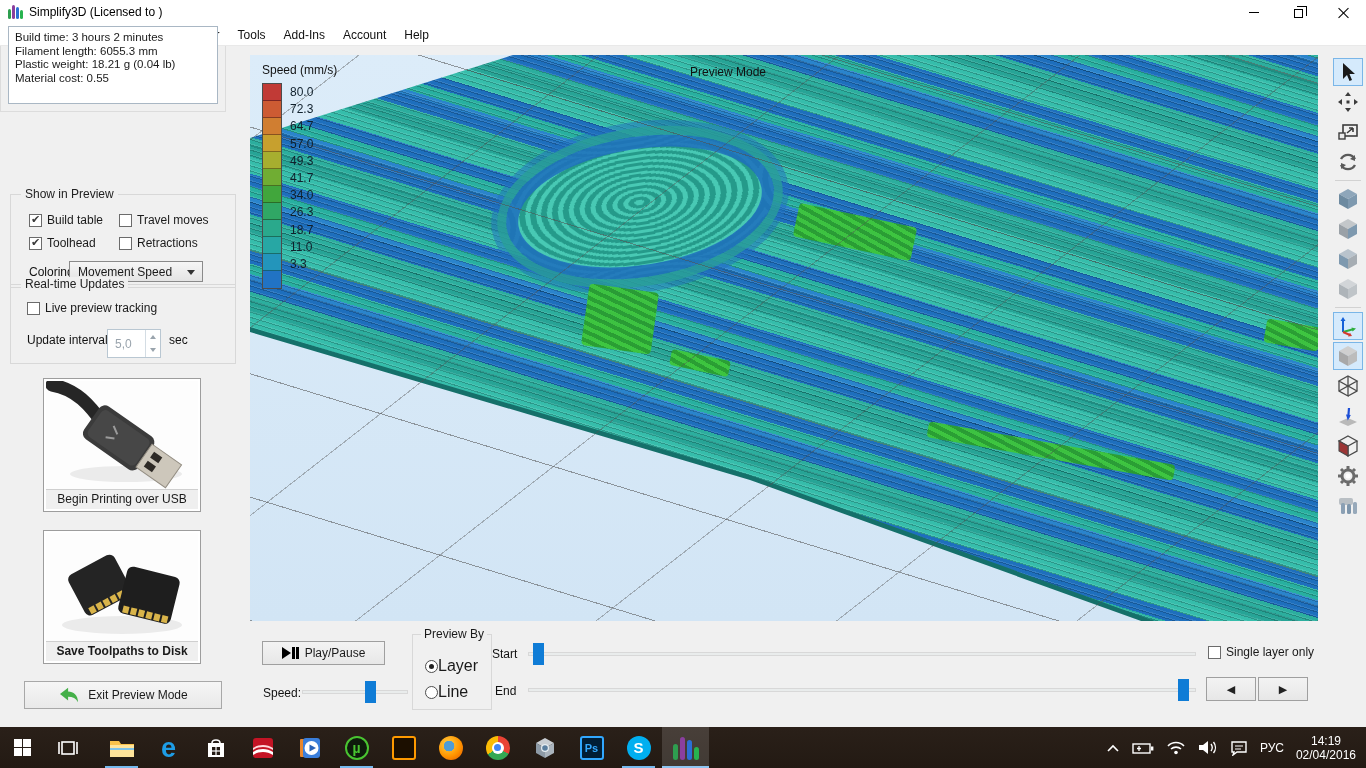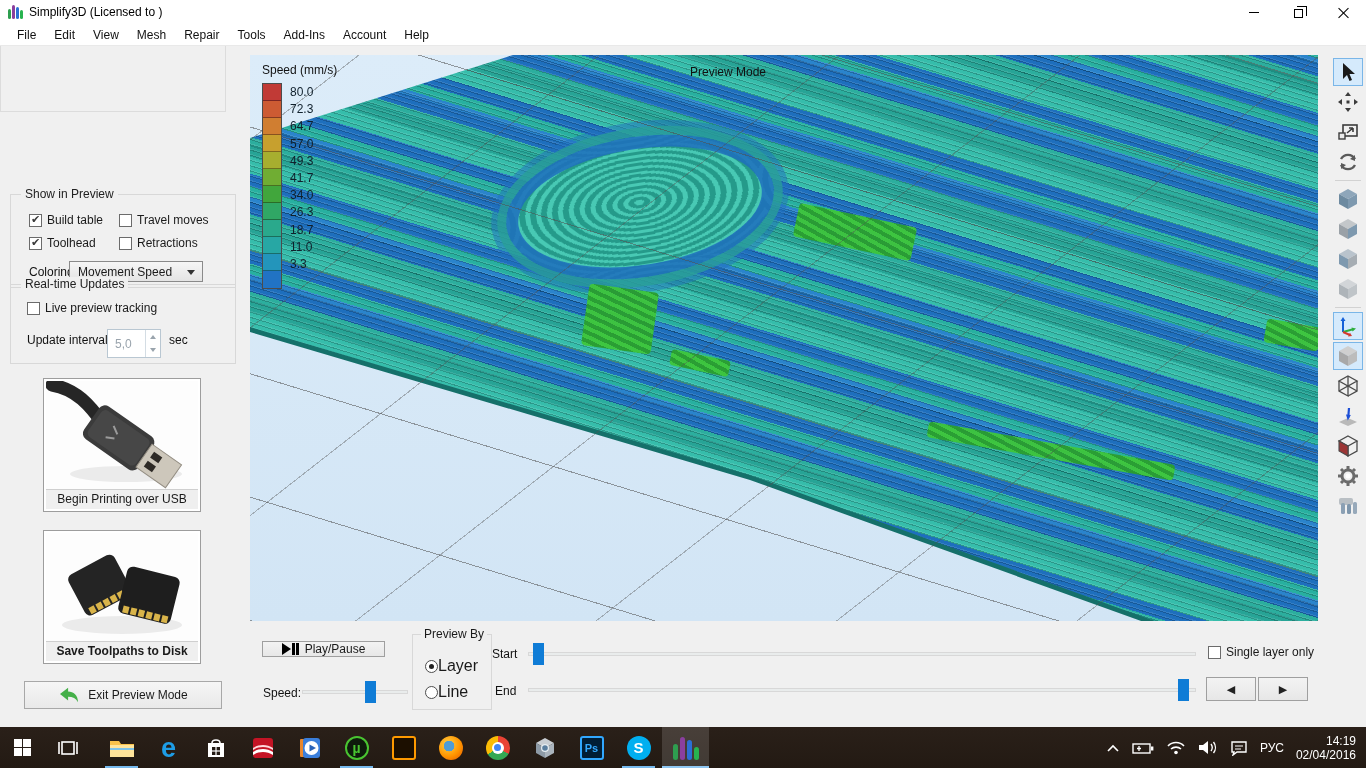--- a/index.html
+++ b/index.html
@@ -76,21 +76,21 @@
   .colorbar i:last-child { border-bottom:none; }
   .legend-vals { position:absolute; left:28px; top:22px; }
   .legend-vals div { height:17.2px; font-size:12px; color:#10202c; }
   
   .side-toolbar { position:absolute; left:1330px; top:57px; width:36px; display:flex; flex-direction:column; align-items:center; }
   .tool-btn { width:30px; height:28px; display:flex; align-items:center; justify-content:center; margin:1px 0; border:1px solid transparent; }
   .tool-btn.active { background:#d5eafc; border:1px solid #7ab6e8; }
   .tool-sep { width:26px; height:1px; background:#d2d2d2; margin:3px 0; }
   
   .btm-btn { position:absolute; border:1px solid #9f9f9f; background:linear-gradient(#f3f3f3,#e7e7e7); display:flex; align-items:center; justify-content:center; gap:6px; font-size:12px; }
-  .play-btn { left:262px; top:641px; width:123px; height:16px; }
+  .play-btn { left:262px; top:641px; width:123px; height:24px; }
   .play-ic { display:flex; align-items:center; gap:1px; }
   .play-tri { width:0;height:0;border-top:6px solid transparent;border-bottom:6px solid transparent;border-left:9px solid #000; }
   .play-bar { width:3px; height:12px; background:#000; }
   .lbl { position:absolute; font-size:12px; color:#111; }
   .slider { position:absolute; height:22px; }
   .slider .track { position:absolute; left:0; right:0; top:9px; height:4px; background:#e9ecec; border:1px solid #d8d8d8; }
   .slider .handle { position:absolute; top:0; width:11px; height:22px; background:#0f7cd6; margin-left:-5px; }
   .pv-group { position:absolute; left:412px; top:634px; width:80px; height:76px; border:1px solid #d8d8d8; }
   .pv-label { position:absolute; top:-8px; left:8px; background:#f0f0f0; padding:0 3px; font-size:12px; }
   .radio-row { position:absolute; display:flex; align-items:center; font-size:16px; }
@@ -103,21 +103,21 @@
   .tb-app { width:47px; }
   .tb-app.running::after { content:""; position:absolute; left:7px; right:7px; bottom:0; height:2px; background:#76b9ed; }
   .tb-app.active-app { background:rgba(255,255,255,0.14); }
   .tb-app.active-app::after { content:""; position:absolute; left:0; right:0; bottom:0; height:2px; background:#8ec6f2; }
   .win-flag { display:grid; grid-template-columns:8px 8px; grid-template-rows:8px 8px; gap:1px; }
   .win-flag i { background:#fff; }
   .icon-letter { font-weight:bold; }
   .badge { width:24px; height:24px; display:flex; align-items:center; justify-content:center; }
   .tray { margin-left:auto; display:flex; align-items:center; gap:12px; padding-right:10px; color:#fff; }
   .tray-txt { font-size:12px; color:#fff; }
-  .clock { text-align:right; font-size:12px; line-height:14px; color:#fff; }
+  .clock { text-align:center; font-size:12px; line-height:14px; color:#fff; }
   .s3d-bars { display:flex; align-items:flex-end; gap:2px; height:24px; }
   .s3d-bars i { display:block; width:5px; border-radius:3px; }
 </style>
 </head>
 <body>
 
 <div class="titlebar">
   <span class="app-logo">
     <i style="height:10px;background:#2e9e4f"></i>
       <i style="height:14px;background:#8a3f9e"></i>
@@ -145,20 +145,26 @@
   <span class="menu-item">Mesh</span>
   <span class="menu-item">Repair</span>
   <span class="menu-item">Tools</span>
   <span class="menu-item">Add-Ins</span>
   <span class="menu-item">Account</span>
   <span class="menu-item">Help</span>
 </div>
 
 <div class="stats-group">
   <div class="stats-title">Build Statistics</div>
+  <div class="stats-box">
+    <div>Build time: 3 hours 2 minutes</div>
+    <div>Filament length: 6055.3 mm</div>
+    <div>Plastic weight: 18.21 g (0.04 lb)</div>
+    <div>Material cost: 0.55</div>
+  </div>
 </div>
 
 <div class="group sip-group">
   <span class="group-label">Show in Preview</span>
   <div class="cb-row" style="left:18px;top:18px;">
     <span class="cb checked"></span>
     <span>Build table</span>
   </div>
   <div class="cb-row" style="left:108px;top:18px;">
     <span class="cb"></span>

